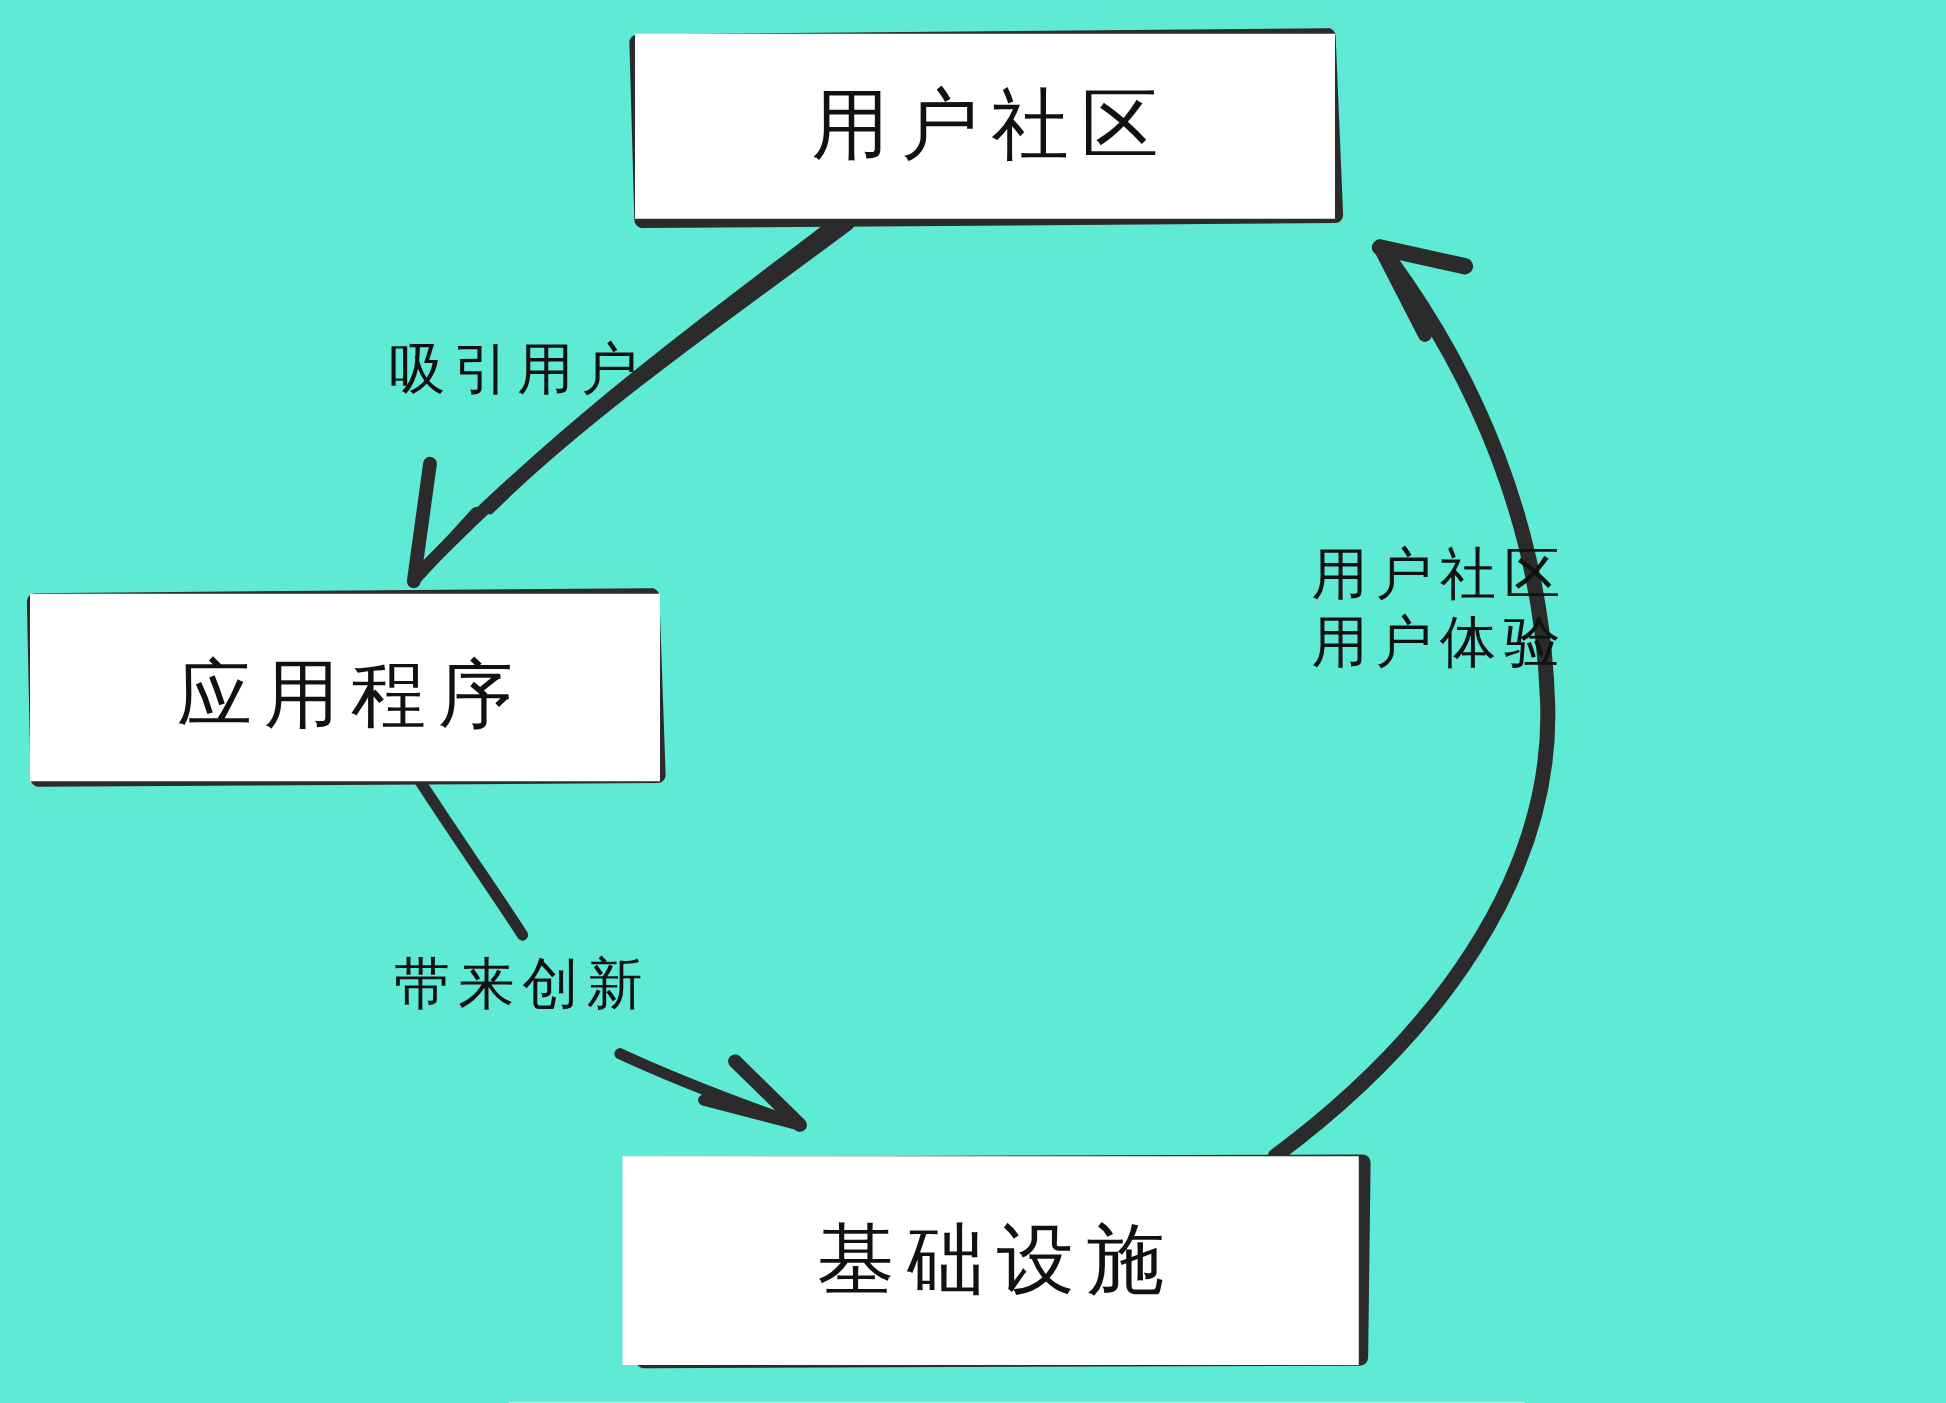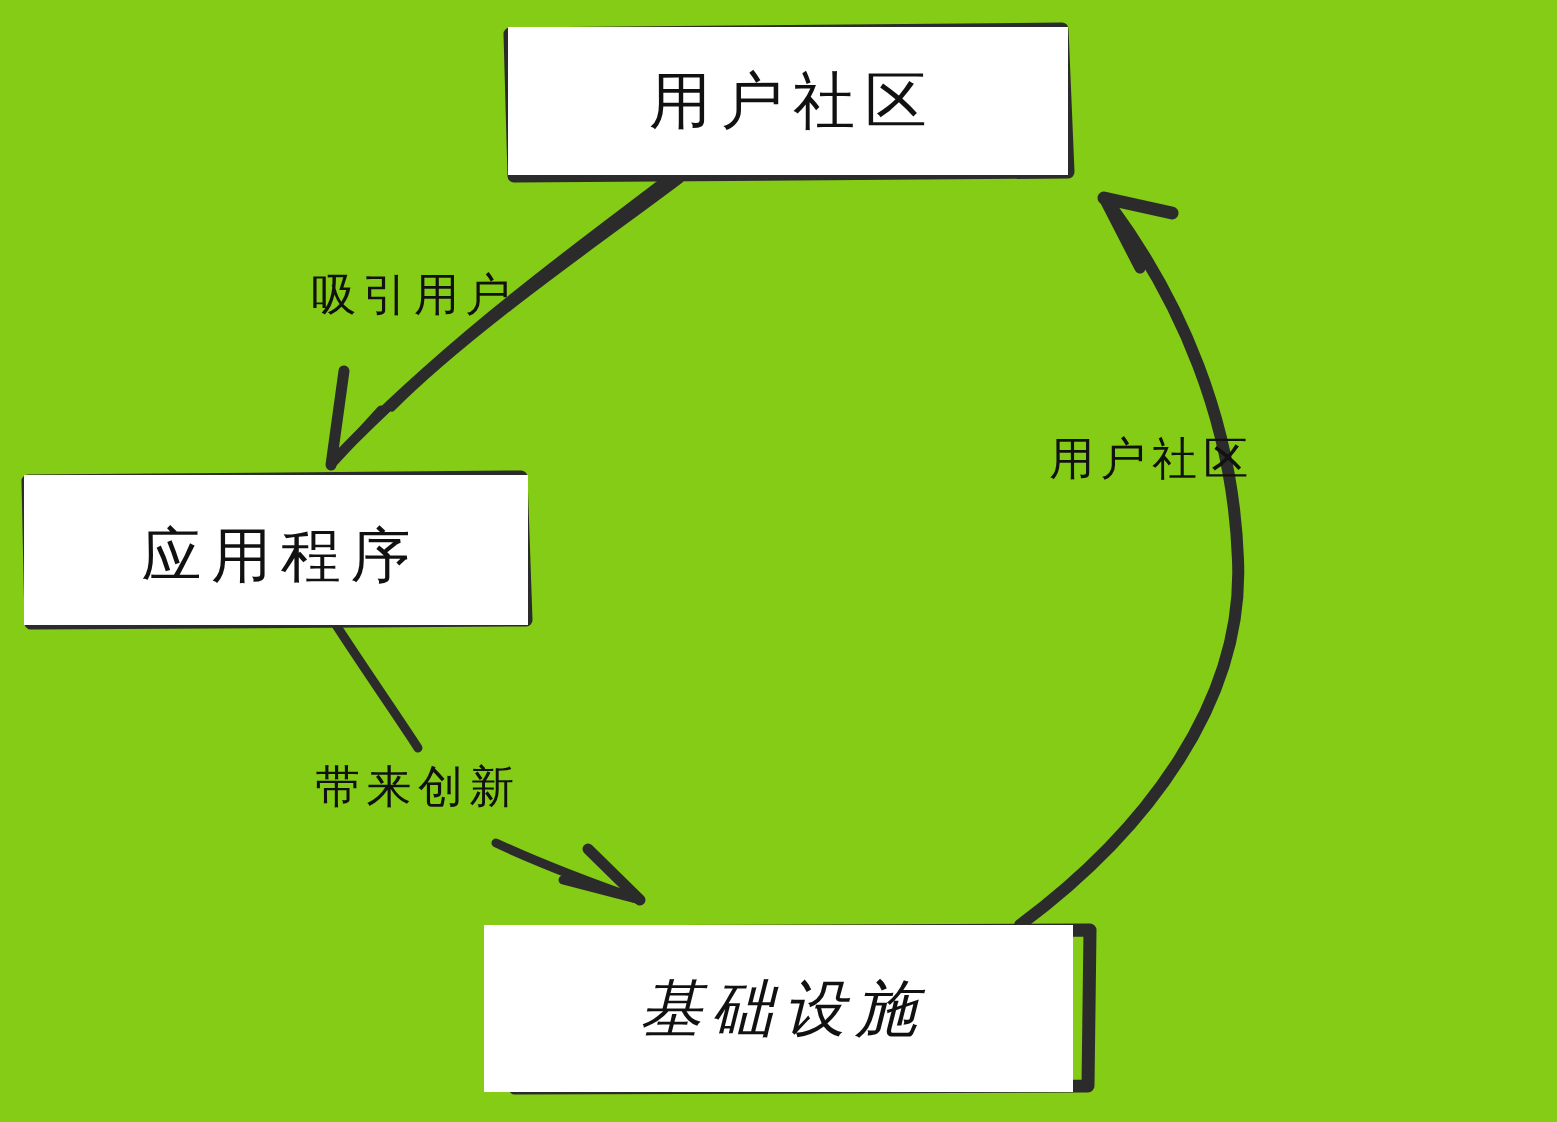--- a/index.html
+++ b/index.html
@@ -7,21 +7,21 @@
     padding: 0;
     background: #ffffff;
   }
   body {
     font-family: "Liberation Sans", "DejaVu Sans", sans-serif;
   }
   #canvas {
     position: relative;
     width: 1557px;
     height: 1122px;
-    background: #84cc16;
+    background: #5eead4;
     overflow: hidden;
   }
   #sketch {
     position: absolute;
     left: 0;
     top: 0;
     width: 1557px;
     height: 1122px;
   }
   .node-box {
@@ -48,25 +48,24 @@
   }
   #node-community .node-label { font-size: 62px; }
   #node-application {
     left: 24px;
     top: 475px;
     width: 504px;
     height: 150px;
   }
   #node-application .node-label { font-size: 60px; margin-top: 12px; }
   #node-infrastructure {
-    left: 484px;
+    left: 498px;
     top: 925px;
     width: 589px;
     height: 167px;
-    font-style: italic;
   }
   #node-infrastructure .node-label { font-size: 62px; }
 
   .edge-label {
     position: absolute;
     color: #111111;
     font-size: 45px;
     font-weight: 500;
     letter-spacing: 0.14em;
     text-indent: 0.14em;
@@ -141,15 +140,16 @@
   <div class="edge-label" id="label-attract">
     <div>吸引用户</div>
   </div>
 
   <div class="edge-label" id="label-innovate">
     <div>带来创新</div>
   </div>
 
   <div class="edge-label" id="label-experience">
     <div>用户社区</div>
+    <div>用户体验</div>
   </div>
 
 </div>
 
 </body></html>

